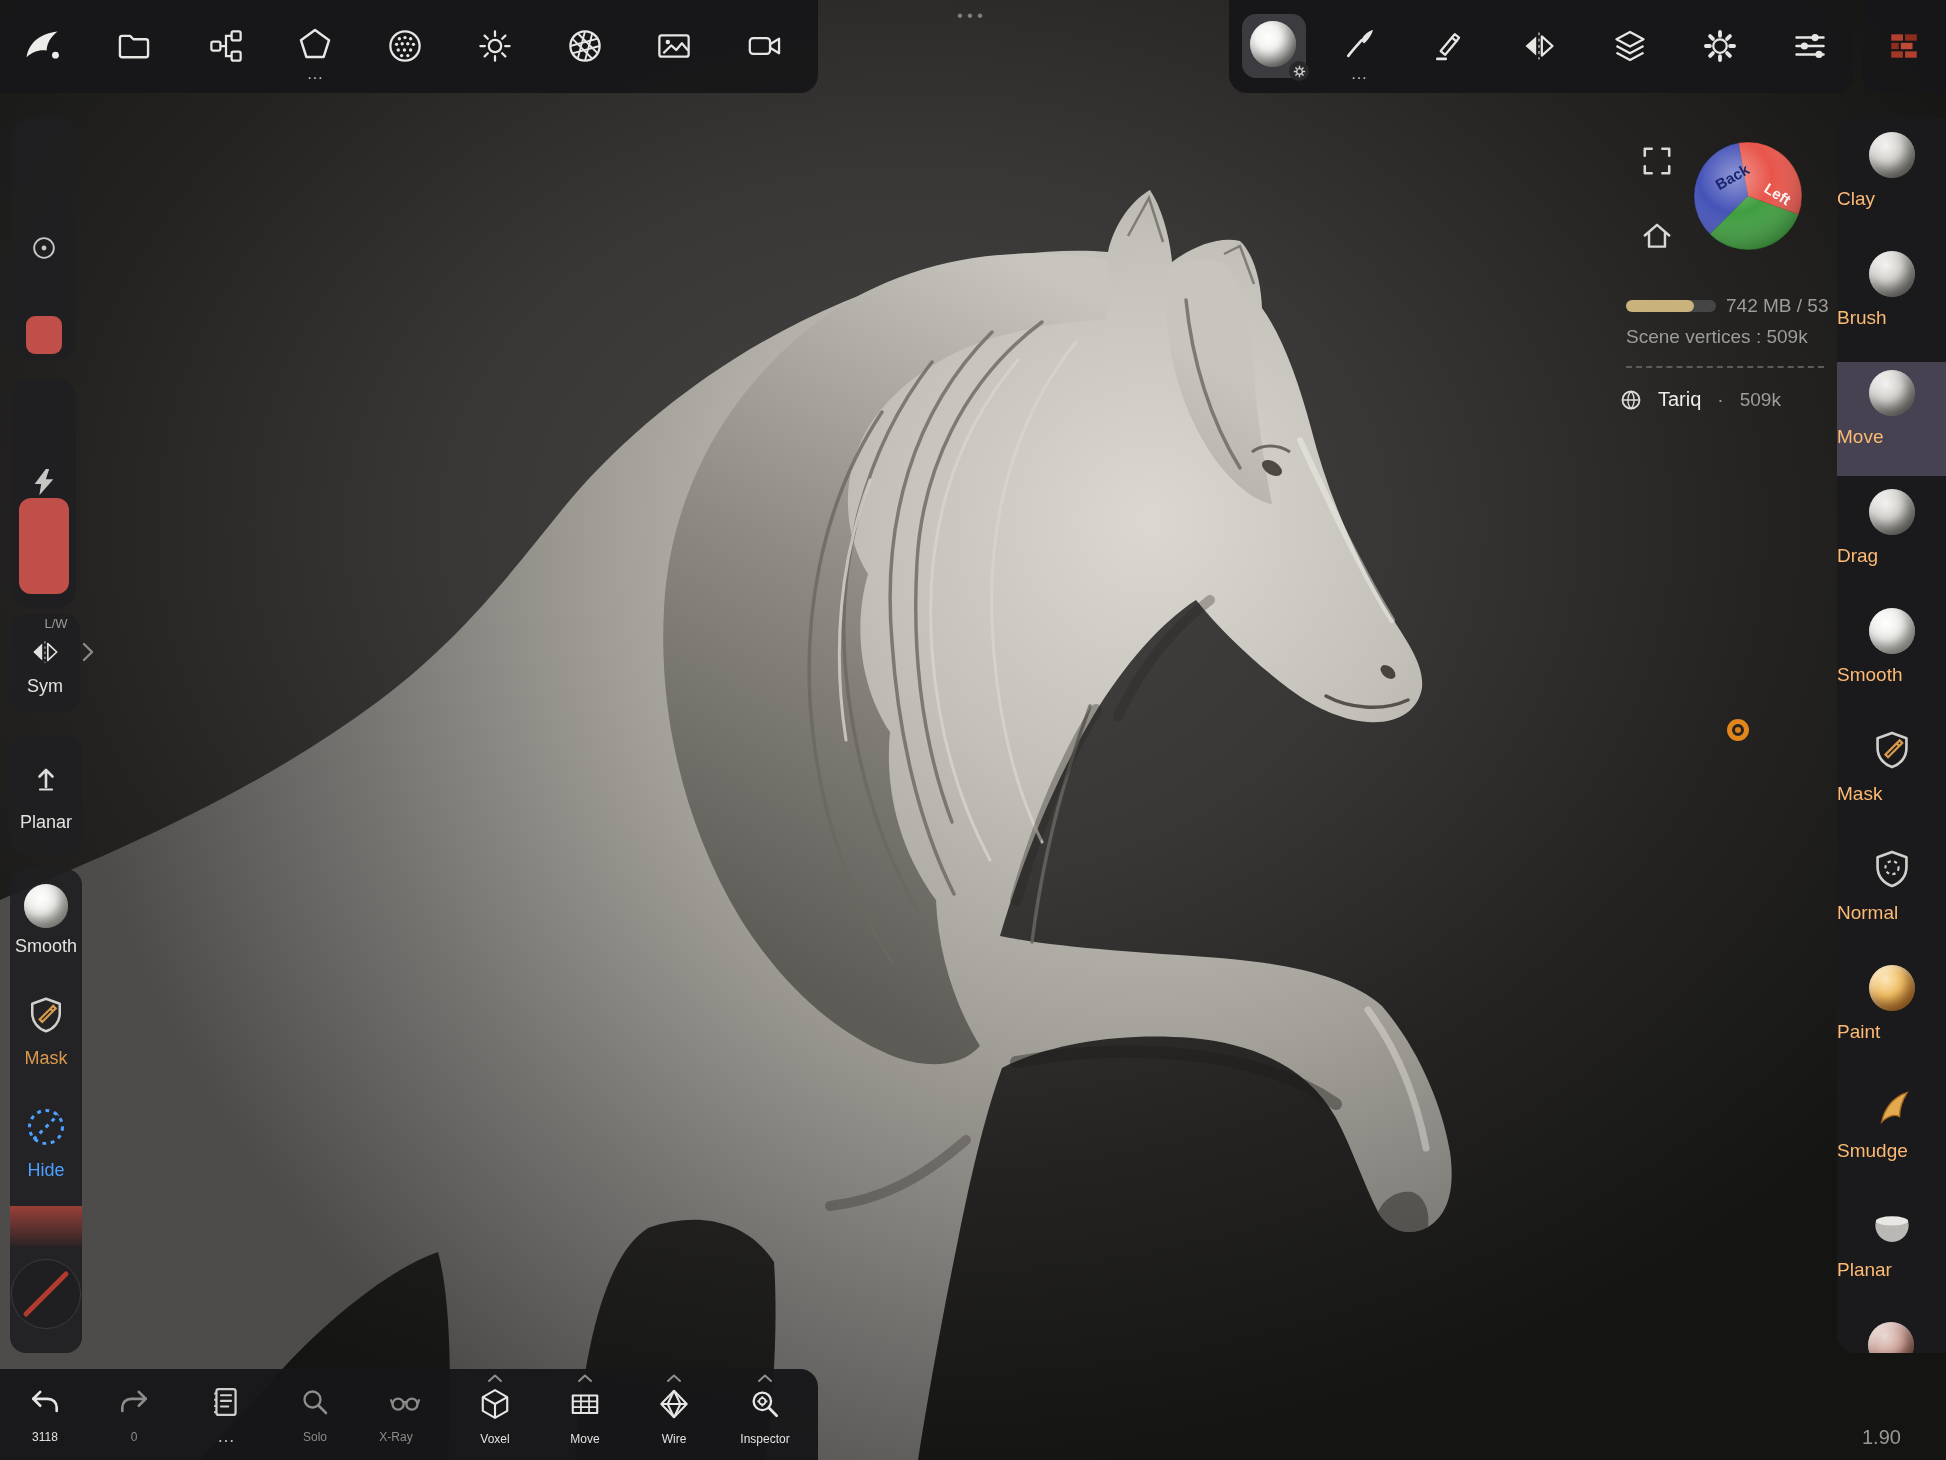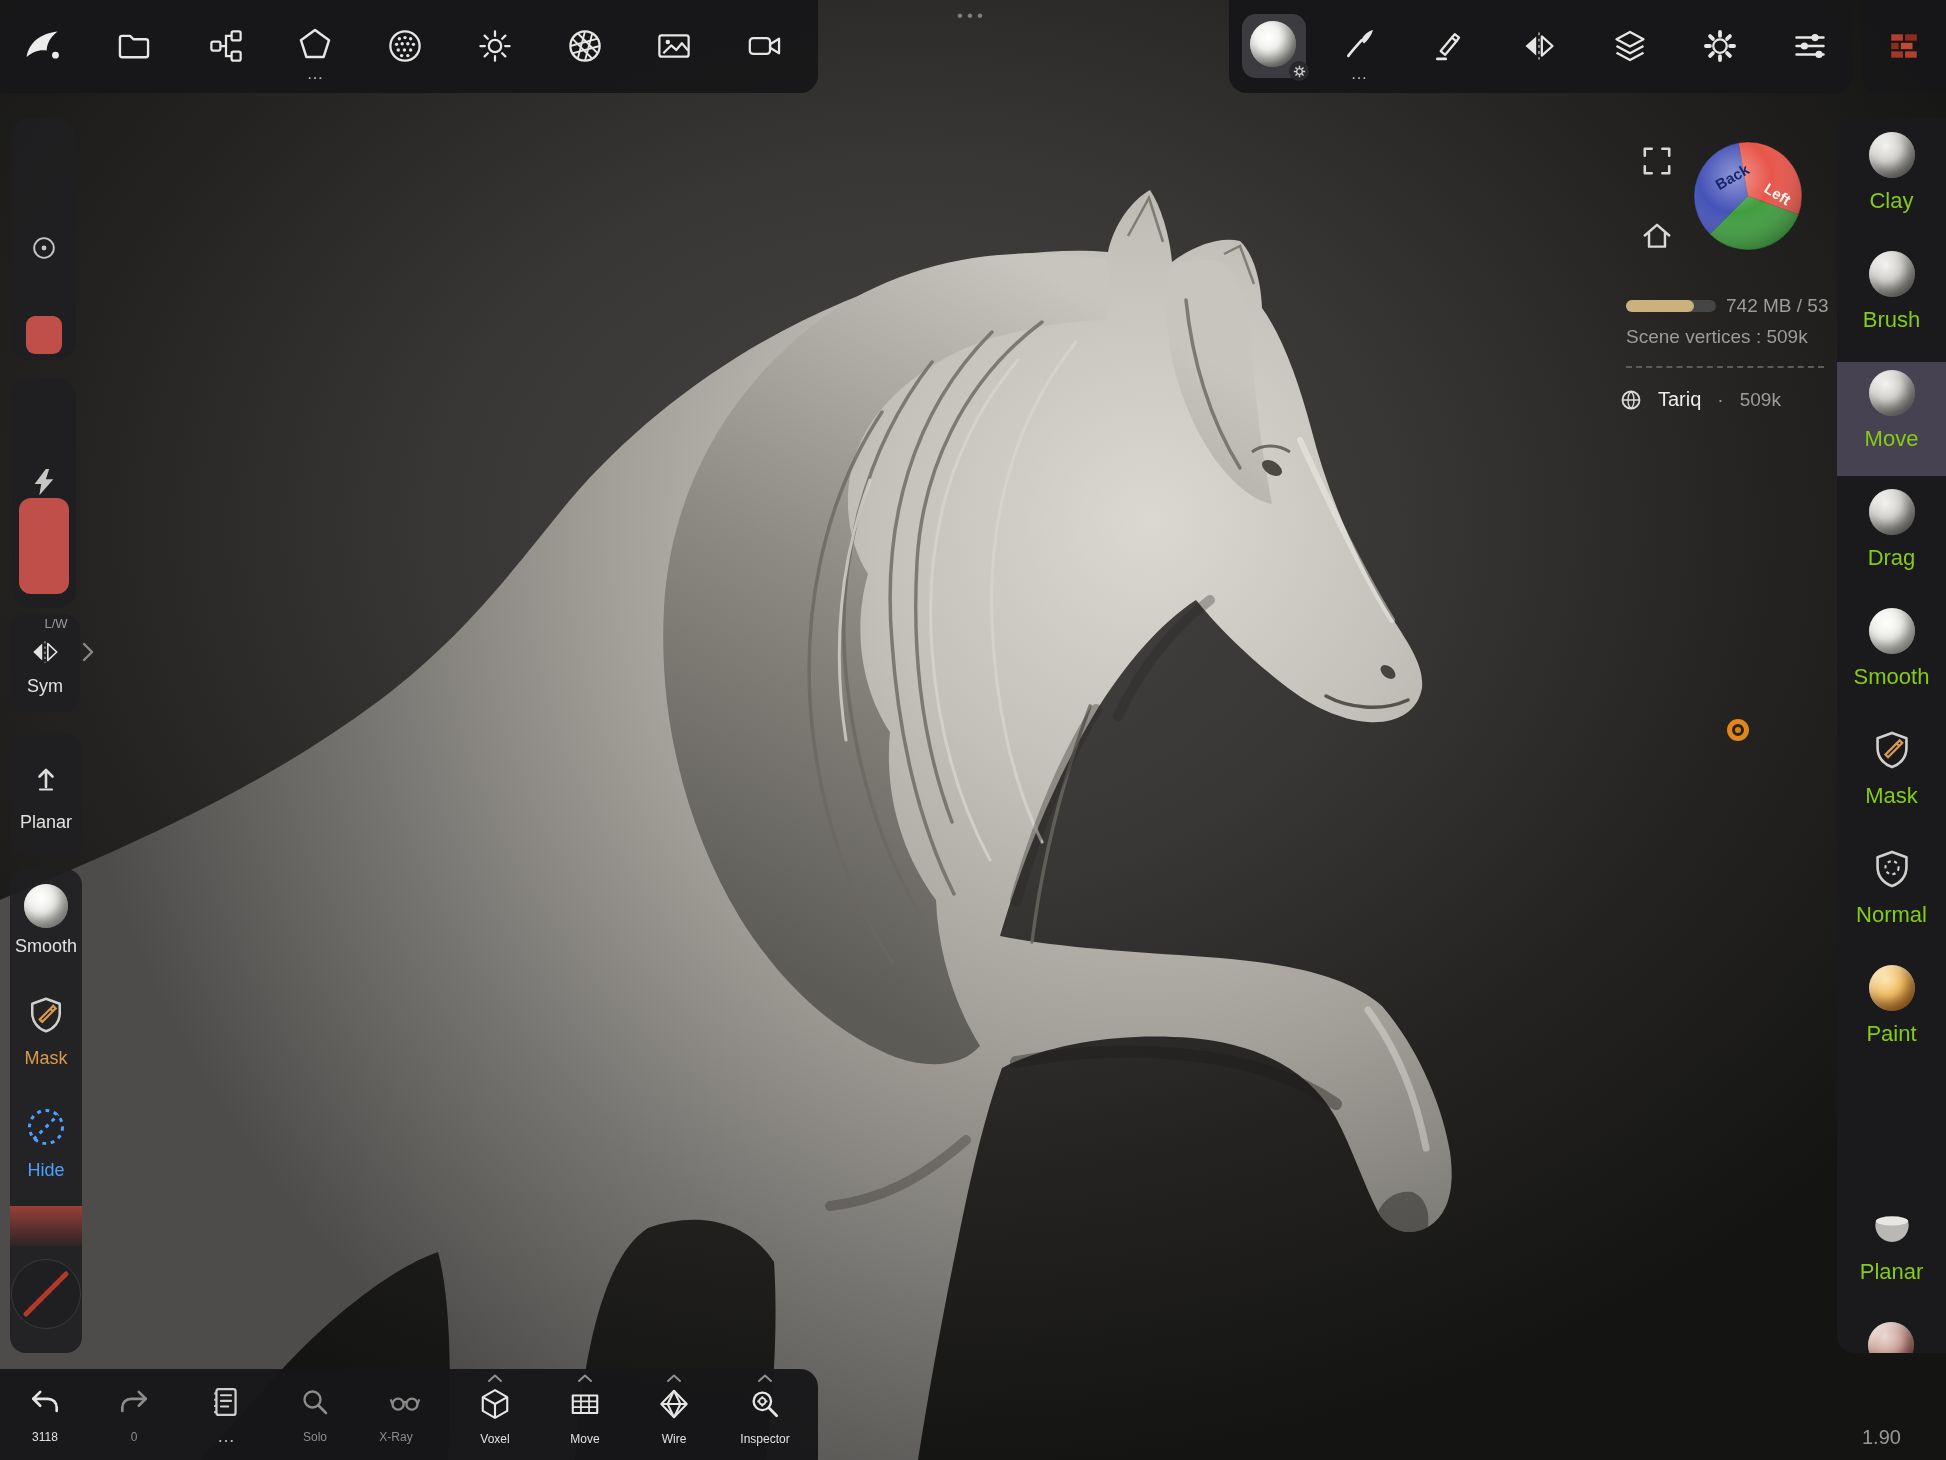--- a/index.html
+++ b/index.html
@@ -21,21 +21,21 @@
   .sphere.orangeb{background:radial-gradient(circle at 36% 30%,#fbe7bb 0%,#f2bd62 40%,#cd8030 75%,#8f5116 100%)}
   .sphere.redish{background:radial-gradient(circle at 36% 30%,#e9d9d4 0%,#cfa298 45%,#96584c 80%,#6a382f 100%)}
   .sphere.matcap{background:radial-gradient(circle at 40% 36%,#ffffff 0%,#f2f2f0 30%,#c9c9c5 58%,#6e6e6a 86%,#4c4c48 100%)}
   .panel{position:absolute;background:rgba(31,31,33,.9);border-radius:16px}
   .palette{position:absolute;left:1837px;top:118px;width:109px;height:1235px;
     background:rgba(26,26,28,.95);border-radius:18px 0 0 18px;overflow:hidden}
   .ptool{position:absolute;left:0;width:100%;height:114px}
   .ptool.sel{background:#474252}
   .picon{position:absolute;left:50%;top:8px;transform:translateX(-50%);
     width:46px;height:46px;display:flex;align-items:center;justify-content:center}
-  .plabel{position:absolute;top:64px;left:0;width:100%;text-align:center;font-size:22px;color:#84cc16}
+  .plabel{position:absolute;top:64px;left:0;width:100%;text-align:left;font-size:19px;color:#fdba74}
   .membar{position:absolute;left:1626px;top:300px;width:90px;height:12px;border-radius:6px;background:#454545}
   .memfill{width:76%;height:100%;border-radius:6px;background:#c9b27c}
   .dashes{position:absolute;left:1626px;top:366px;width:198px;border-top:2px dashed #5c5c5a}
   .objrow{position:absolute;left:1620px;top:388px;display:flex;align-items:center;gap:16px}
   .cursor-dot{position:absolute;left:1727px;top:719px;width:22px;height:22px;border-radius:50%;
     border:5px solid #e0861c;box-sizing:border-box}
   .cursor-dot:after{content:"";position:absolute;left:3px;top:3px;width:6px;height:6px;border-radius:50%;background:#d97f15}
   .redbar{position:absolute;border-radius:9px;background:#bf4f48}
   .redstrip{position:absolute;left:10px;top:1206px;width:72px;height:40px;
     background:linear-gradient(180deg,rgba(178,70,60,.82),rgba(120,44,38,.12))}
@@ -432,20 +432,28 @@
           </svg>
       </div>
       <div class="plabel">Normal</div>
     </div>
     <div class="ptool" style="top:839px">
       <div class="picon">
           <div class="sphere orangeb" style="width:46px;height:46px"></div>
         </div>
       <div class="plabel yellow">Paint</div>
     </div>
+    <div class="ptool" style="top:958px">
+      <div class="picon">
+        <svg width="44" height="44" viewBox="0 0 32 32">
+          <path d="M8.5 27 C10.5 17 17 8.5 27 5.5 C23.5 11 21.5 17 21.5 23 C17.5 21 12.5 23 8.5 27 Z" fill="#e3a94f" stroke="#a86a1e" stroke-width="1"></path>
+          </svg>
+      </div>
+      <div class="plabel yellow">Smudge</div>
+    </div>
     <div class="ptool" style="top:1077px">
       <div class="picon">
         <svg width="46" height="46" viewBox="0 0 32 32">
           <path d="M4.8 12.5 A11.6 11.6 0 1 0 27.2 12.5 Z" fill="#b9b8b4"></path>
           <ellipse cx="16" cy="12.5" rx="11.2" ry="3.2" fill="#e8e7e3"></ellipse>
           </svg>
       </div>
       <div class="plabel yellow">Planar</div>
     </div>
     <div class="abs" style="left:31px;top:1204px;width:46px;height:46px">

